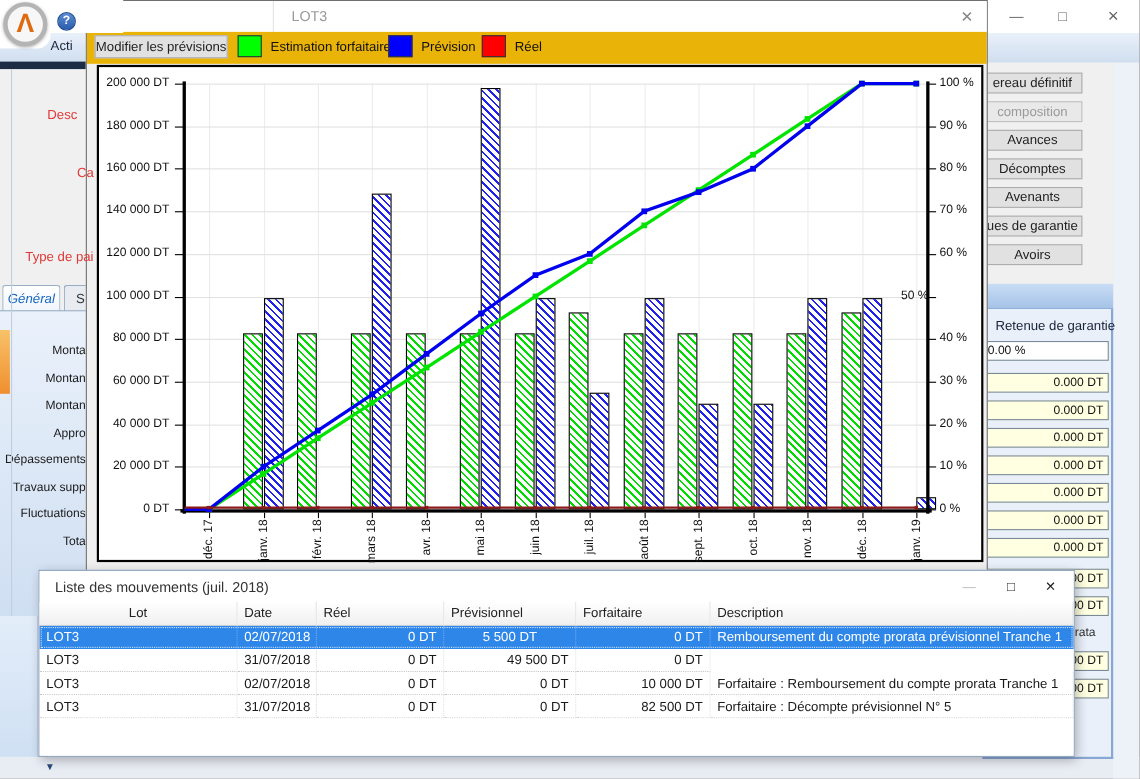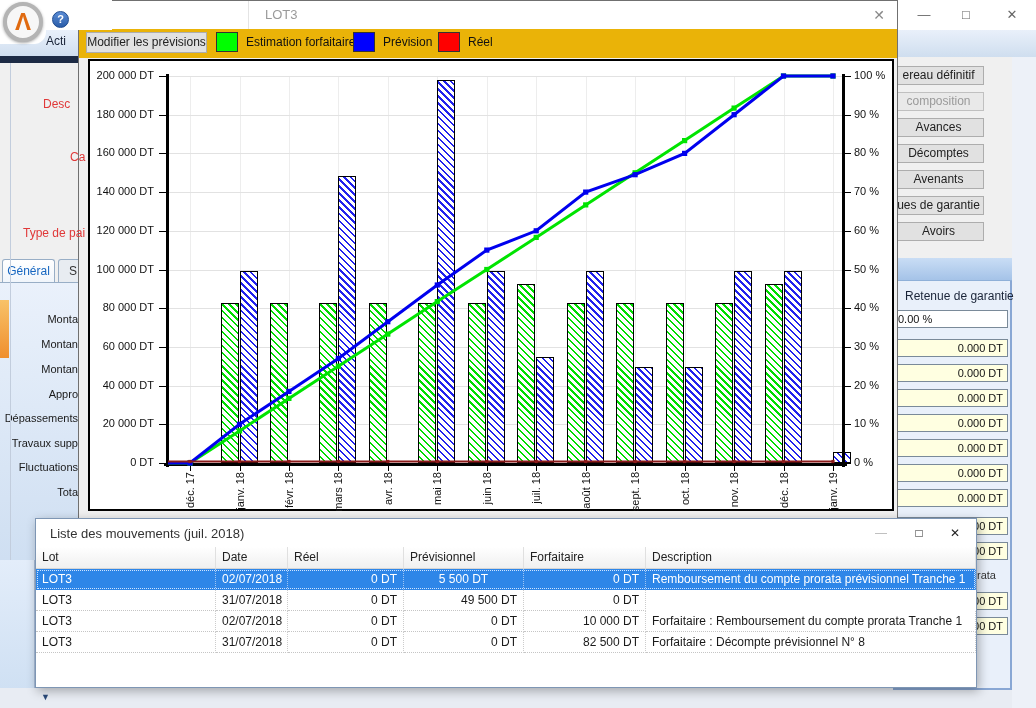--- a/index.html
+++ b/index.html
@@ -16,21 +16,21 @@
   #ribbon-band { left:0; top:30px; width:1036px; height:27px;
                  background:linear-gradient(#e9f0fa,#cfdeef); }
   #ribbon-tab-label { left:46px; top:34px; font-size:12px; color:#1a2438; }
   #dark-band { left:0; top:56px; width:78px; height:7px; background:#1d2b45; }
 
   
   #left-col-bg { left:0; top:63px; width:80px; height:197px; background:#f0f0f0; }
   .red-label { position:absolute; font-size:12px; color:#e03838; white-space:nowrap; }
   .tab { position:absolute; top:259px; height:24px; font-size:12px; line-height:22px; text-align:center;
          border:1px solid #98aec6; border-bottom:none; border-radius:3px 3px 0 0; }
-  #tab-general { left:2px; width:53px; background:linear-gradient(#ffffff,#f0f5fb); color:#1565c0; }
+  #tab-general { left:2px; width:53px; background:linear-gradient(#ffffff,#f0f5fb); color:#1565c0;font-style:italic; }
   #tab-s { left:58px; width:30px; background:#e8ecf1; color:#333; }
   #left-panel { left:0; top:282px; width:80px; height:278px;
                 background:linear-gradient(#eaf1fb,#cfdff2); border-top:1px solid #98aec6; }
   .left-frag-label { position:absolute; left:0; width:78px; font-size:11px; color:#1a1a1a;
                      text-align:right; white-space:nowrap; overflow:hidden; }
   #orange-strip { left:0; top:300px; width:9px; height:58px;
                   background:linear-gradient(#f8c268,#ef8f2e); }
   #left-edge-line { left:10px; top:63px; width:1px; height:497px; background:#c2cddd; }
   #left-strip-bottom { left:0; top:560px; width:35px; height:130px;
                        background:linear-gradient(#e3edfa,#cfe0f3); border-right:1px solid #a8bcd8; }
@@ -220,21 +220,21 @@
         <div style="position: absolute; left: 764px; top: 279px; width: 46px; font-size: 11px; color: rgb(17, 17, 17); white-space: nowrap;">30 %</div>
         <div style="position: absolute; left: 79px; top: 247px; width: 673px; height: 1px; background: rgb(226, 226, 226);"></div>
         <div style="position: absolute; left: 69px; top: 247px; width: 9px; height: 1px; background: rgb(0, 0, 0);"></div>
         <div style="position: absolute; left: 753px; top: 247px; width: 8px; height: 1px; background: rgb(0, 0, 0);"></div>
         <div style="position: absolute; left: 0px; top: 240px; width: 64px; font-size: 11px; color: rgb(17, 17, 17); text-align: right; white-space: nowrap;">80 000 DT</div>
         <div style="position: absolute; left: 764px; top: 240px; width: 46px; font-size: 11px; color: rgb(17, 17, 17); white-space: nowrap;">40 %</div>
         <div style="position: absolute; left: 79px; top: 209px; width: 673px; height: 1px; background: rgb(226, 226, 226);"></div>
         <div style="position: absolute; left: 69px; top: 209px; width: 9px; height: 1px; background: rgb(0, 0, 0);"></div>
         <div style="position: absolute; left: 753px; top: 209px; width: 8px; height: 1px; background: rgb(0, 0, 0);"></div>
         <div style="position: absolute; left: 0px; top: 202px; width: 64px; font-size: 11px; color: rgb(17, 17, 17); text-align: right; white-space: nowrap;">100 000 DT</div>
-        <div style="position: absolute; left: 764px; top: 202px; width: 46px; font-size: 11px; color: rgb(17, 17, 17); white-space: nowrap;">50 %</div>
+        <div style="position: absolute; left: 729px; top: 202px; width: 46px; font-size: 11px; color: rgb(17, 17, 17); white-space: nowrap;">50 %</div>
         <div style="position: absolute; left: 79px; top: 170px; width: 673px; height: 1px; background: rgb(226, 226, 226);"></div>
         <div style="position: absolute; left: 69px; top: 170px; width: 9px; height: 1px; background: rgb(0, 0, 0);"></div>
         <div style="position: absolute; left: 753px; top: 170px; width: 8px; height: 1px; background: rgb(0, 0, 0);"></div>
         <div style="position: absolute; left: 0px; top: 163px; width: 64px; font-size: 11px; color: rgb(17, 17, 17); text-align: right; white-space: nowrap;">120 000 DT</div>
         <div style="position: absolute; left: 764px; top: 163px; width: 46px; font-size: 11px; color: rgb(17, 17, 17); white-space: nowrap;">60 %</div>
         <div style="position: absolute; left: 79px; top: 131px; width: 673px; height: 1px; background: rgb(226, 226, 226);"></div>
         <div style="position: absolute; left: 69px; top: 131px; width: 9px; height: 1px; background: rgb(0, 0, 0);"></div>
         <div style="position: absolute; left: 753px; top: 131px; width: 8px; height: 1px; background: rgb(0, 0, 0);"></div>
         <div style="position: absolute; left: 0px; top: 124px; width: 64px; font-size: 11px; color: rgb(17, 17, 17); text-align: right; white-space: nowrap;">140 000 DT</div>
         <div style="position: absolute; left: 764px; top: 124px; width: 46px; font-size: 11px; color: rgb(17, 17, 17); white-space: nowrap;">70 %</div>
@@ -357,21 +357,21 @@
       </div>
   </div>
 
   <div id="mov-window" class="abs">
     <div id="mov-titlebar" class="abs"></div>
     <span id="mov-title" class="abs">Liste des mouvements (juil. 2018)</span>
     <span class="movctl" style="left:833px;color:#b8b8b8;">—</span>
     <span class="movctl" style="left:871px;">□</span>
     <span class="movctl" style="left:907px;">✕</span>
     <div id="mov-table" class="abs">
-        <div class="hcell" style="position: absolute; left: 0px; width: 180px;">Lot</div>
+        <div class="hcell" style="position: absolute; left: 0px; width: 180px; text-align: center;">Lot</div>
         <div class="hcell" style="position: absolute; left: 180px; width: 72px;">Date</div>
         <div class="hcell" style="position: absolute; left: 252px; width: 116px;">Réel</div>
         <div class="hcell" style="position: absolute; left: 368px; width: 120px;">Prévisionnel</div>
         <div class="hcell" style="position: absolute; left: 488px; width: 122px;">Forfaitaire</div>
         <div class="hcell" style="position: absolute; left: 610px; width: 330px;">Description</div>
         <div class="row-selected" style="position: absolute; left: 0px; top: 22px; width: 940px; height: 21px; background: rgb(46, 134, 232); outline: rgb(207, 228, 255) dotted 1px; outline-offset: -2px;">
           <div class="tcell" style="position: absolute; left: 0px; top: 0px; width: 180px;">LOT3</div>
           <div class="tcell" style="position: absolute; left: 180px; top: 0px; width: 72px;">02/07/2018</div>
           <div class="tcell" style="position: absolute; left: 252px; top: 0px; width: 116px; text-align: right;">0 DT</div>
           <div class="tcell" style="position: absolute; left: 368px; top: 0px; width: 120px; text-align: center;">5 500 DT</div>
@@ -392,21 +392,21 @@
           <div class="tcell" style="position: absolute; left: 368px; top: 0px; width: 120px; text-align: right;">0 DT</div>
           <div class="tcell" style="position: absolute; left: 488px; top: 0px; width: 122px; text-align: right;">10 000 DT</div>
           <div class="tcell" style="position: absolute; left: 610px; top: 0px; width: 330px;">Forfaitaire : Remboursement du compte prorata Tranche 1</div>
         </div>
         <div style="position: absolute; left: 0px; top: 85px; width: 940px; height: 21px;">
           <div class="tcell" style="position: absolute; left: 0px; top: 0px; width: 180px;">LOT3</div>
           <div class="tcell" style="position: absolute; left: 180px; top: 0px; width: 72px;">31/07/2018</div>
           <div class="tcell" style="position: absolute; left: 252px; top: 0px; width: 116px; text-align: right;">0 DT</div>
           <div class="tcell" style="position: absolute; left: 368px; top: 0px; width: 120px; text-align: right;">0 DT</div>
           <div class="tcell" style="position: absolute; left: 488px; top: 0px; width: 122px; text-align: right;">82 500 DT</div>
-          <div class="tcell" style="position: absolute; left: 610px; top: 0px; width: 330px;">Forfaitaire : Décompte prévisionnel N° 8</div>
+          <div class="tcell" style="position: absolute; left: 610px; top: 0px; width: 330px;">Forfaitaire : Décompte prévisionnel N° 5</div>
         </div>
       </div>
   </div>
 
   <div id="corner" class="abs"></div>
   <div id="corner2" class="abs"></div>
   <div id="logo-circle" class="abs">
     <span id="logo-glyph">Λ</span>
   </div>
   <div id="help-btn" class="abs">?</div>

